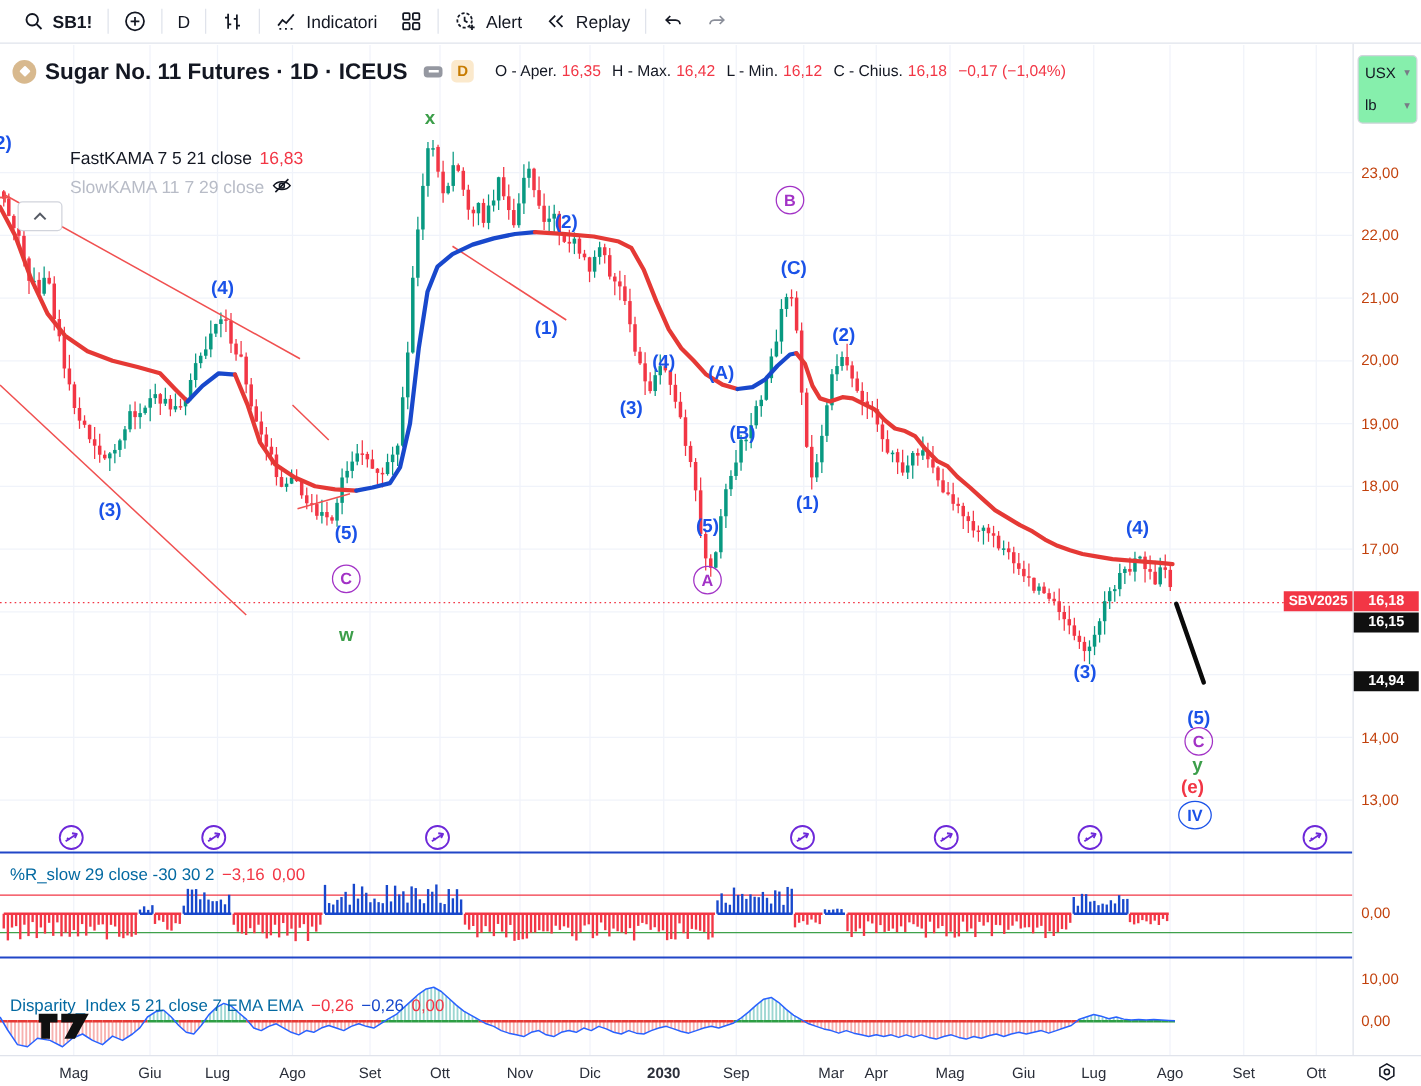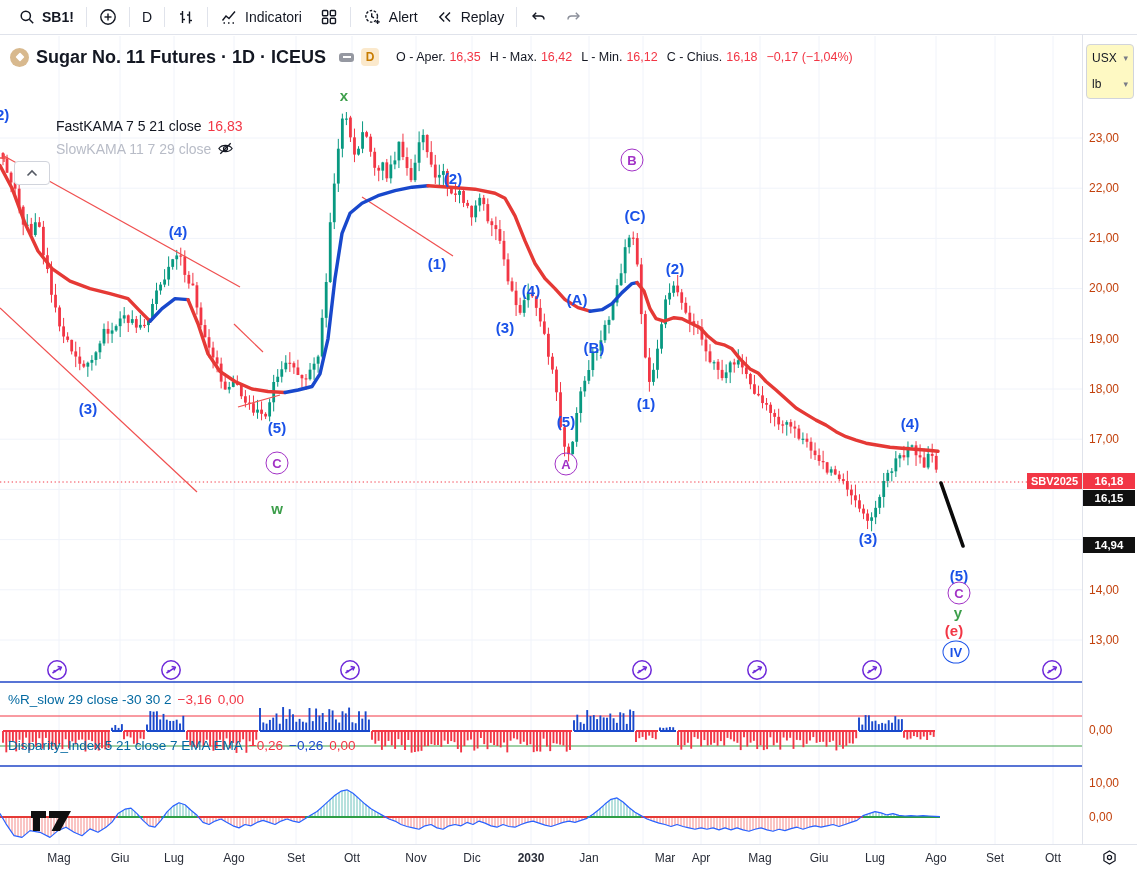--- a/index.html
+++ b/index.html
@@ -57,31 +57,31 @@
   .marker{position:absolute;width:22px;height:22px;transform:translate(-50%,-50%);cursor:pointer;}
   
   #price-axis{position:absolute;left:1082px;top:35px;width:55px;height:809px;background:#fff;
               border-left:1px solid #e0e3eb;z-index:2;}
   .pal{position:absolute;left:1089px;font-size:12px;color:#c2410c;transform:translateY(-50%);z-index:4;}
   .tag{position:absolute;left:1083px;width:52px;height:16px;color:#fff;font-size:11.5px;font-weight:700;
        display:flex;align-items:center;justify-content:center;z-index:5;}
   #series-tag{position:absolute;left:1027px;width:55px;height:16px;background:#f23645;color:#fff;
        font-size:11px;font-weight:700;display:flex;align-items:center;justify-content:center;z-index:5;}
   #unitbox{position:absolute;left:1086px;top:44px;width:46px;height:53px;border:1px solid #d1d4dc;
-       border-radius:4px;background:#fef9c3;z-index:4;font-size:12px;}
+       border-radius:4px;background:#86efac;z-index:4;font-size:12px;}
   .unitrow{height:26px;display:flex;align-items:center;padding:0 5px;justify-content:space-between;cursor:pointer;}
   .unitrow .car{color:#787b86;font-size:9px;}
   #time-axis{position:absolute;left:0;top:844px;width:1137px;height:25px;background:#fff;z-index:4;}
   #time-sep{position:absolute;left:0;top:844px;width:1137px;height:1px;background:#e0e3eb;z-index:5;}
   .tal{position:absolute;top:851px;transform:translateX(-50%);font-size:12px;color:#2a2e39;z-index:6;}
   .tal.bold{font-weight:700;}
   
   .panelegend{position:absolute;left:8px;display:flex;gap:6px;font-size:13.5px;align-items:center;z-index:4;}
   #wpr-legend{top:692px;}
-  #disp-legend{top:738px;justify-content:center;}
+  #disp-legend{top:797px;justify-content:center;}
   .pl-name{color:#0369a1;}
   .pl-red{color:#f23645;} .pl-blue{color:#1848cc;}
   #tvlogo{position:absolute;left:30px;top:806px;z-index:4;}
   #gear{position:absolute;left:1101px;top:849px;z-index:6;cursor:pointer;}
 </style>
 </head>
 <body>
 
 <svg id="chart-svg" width="1137" height="869" style="position:absolute;left:0;top:0;z-index:1;">
     <line x1="59" y1="36" x2="59" y2="844" stroke="#f0f3fa" stroke-width="1"></line>
@@ -1625,21 +1625,21 @@
     <div class="tag" style="top: 537px; background: rgb(16, 16, 16);">14,94</div>
     <div class="tal" style="left: 59px;">Mag</div>
     <div class="tal" style="left: 120px;">Giu</div>
     <div class="tal" style="left: 174px;">Lug</div>
     <div class="tal" style="left: 234px;">Ago</div>
     <div class="tal" style="left: 296px;">Set</div>
     <div class="tal" style="left: 352px;">Ott</div>
     <div class="tal" style="left: 416px;">Nov</div>
     <div class="tal" style="left: 472px;">Dic</div>
     <div class="tal bold" style="left: 531px;">2030</div>
-    <div class="tal" style="left: 589px;">Jan</div>
+    <div class="tal" style="left: 589px;">Sep</div>
     <div class="tal" style="left: 643px; padding-left: 44px;">Mar</div>
     <div class="tal" style="left: 701px;">Apr</div>
     <div class="tal" style="left: 760px;">Mag</div>
     <div class="tal" style="left: 819px;">Giu</div>
     <div class="tal" style="left: 875px;">Lug</div>
     <div class="tal" style="left: 936px;">Ago</div>
     <div class="tal" style="left: 995px;">Set</div>
     <div class="tal" style="left: 1053px;">Ott</div>
   </div>
 

